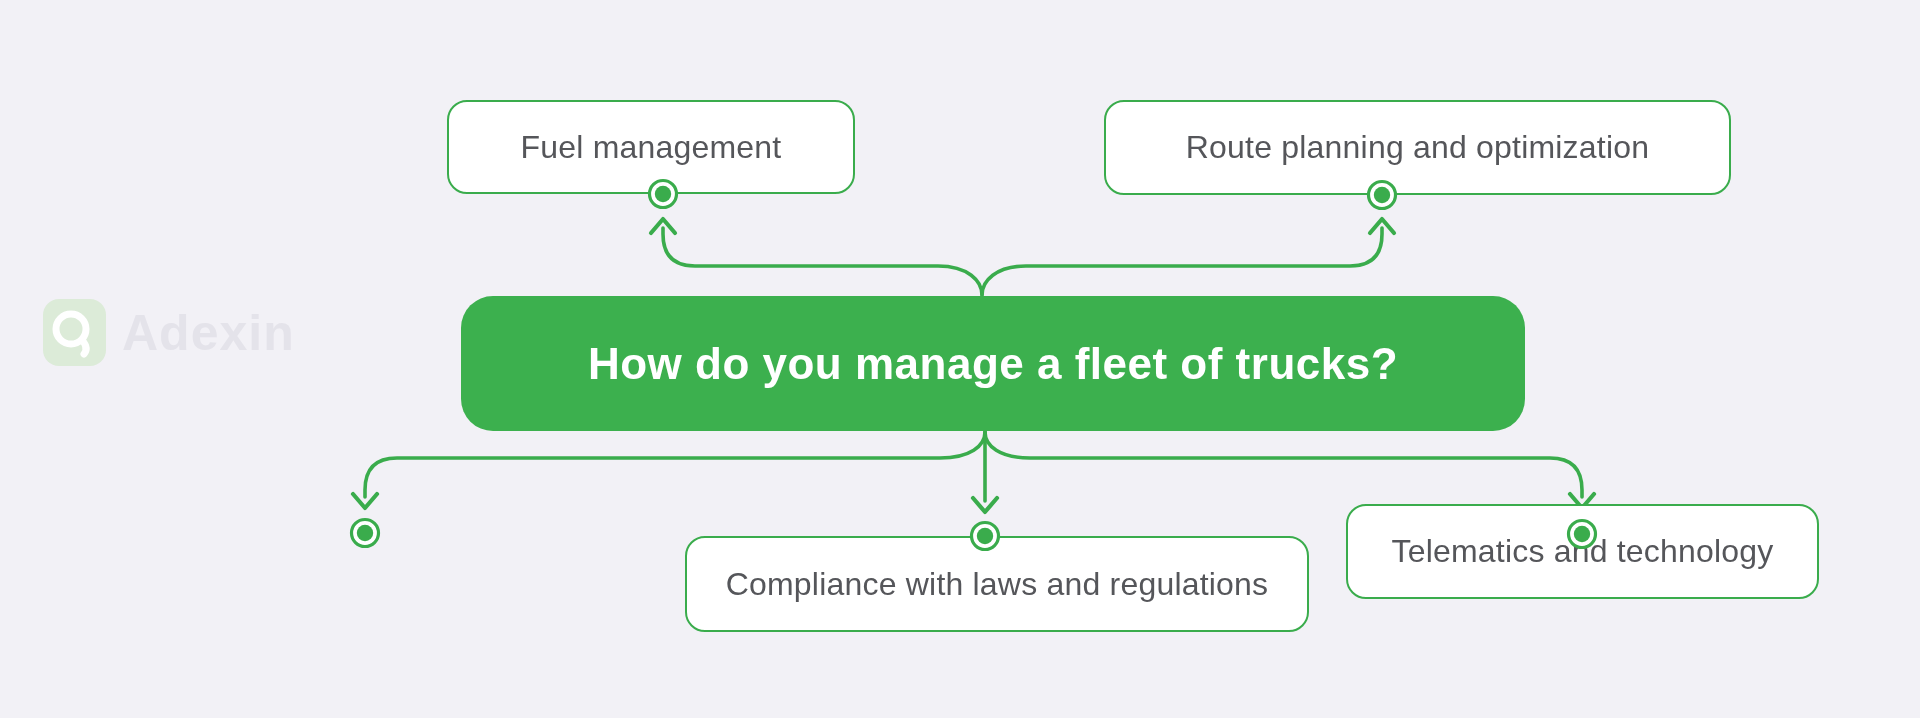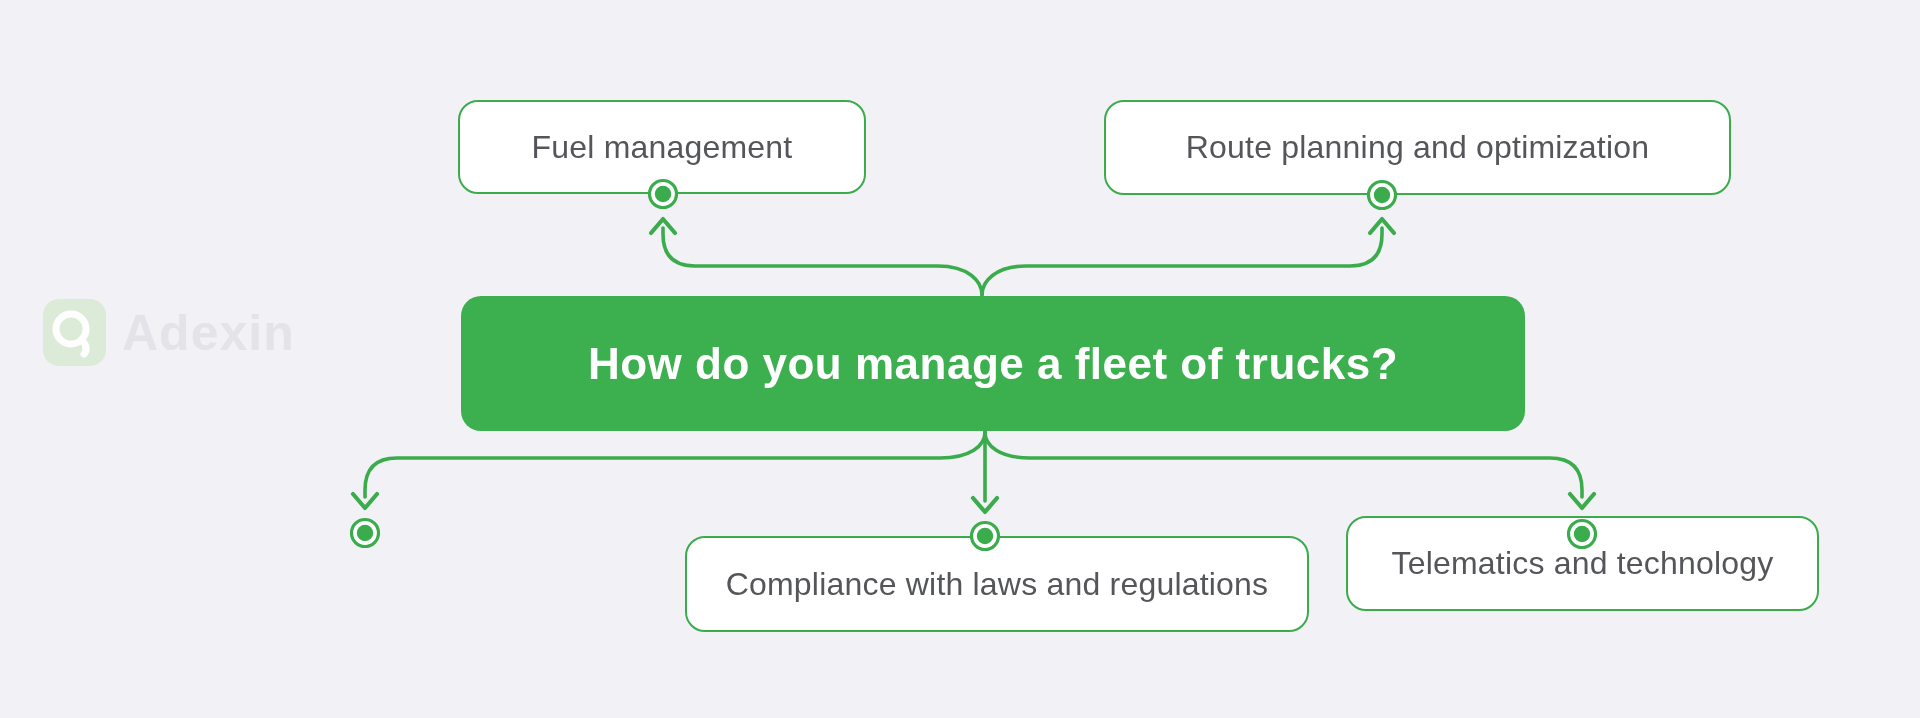--- a/index.html
+++ b/index.html
@@ -33,30 +33,30 @@
     background:var(--node_fill);
     border:2px solid var(--green);
     border-radius:20px;
     display:flex;align-items:center;justify-content:center;
     color:var(--node_text);
     font-size:32px;
     letter-spacing:0.2px;
     text-align:center;
     z-index:2;
   }
-  .node-fuel       {left:458px;  top:100px; width:408px; height:94px;}
+  .node-fuel       {left:447px;  top:100px; width:408px; height:94px;}
   .node-route      {left:1104px; top:100px; width:627px; height:95px;}
   .node-driver     {left:110px;  top:533px; width:510px; height:98px;}
   .node-compliance {left:685px;  top:536px; width:624px; height:96px;}
-  .node-telematics {left:1346px; top:516px; width:473px; height:95px;}
+  .node-telematics {left:1346px; top:504px; width:473px; height:95px;}
   .center-node{
     position:absolute;
     left:461px; top:296px; width:1064px; height:135px;
     background:var(--center_fill);
-    border-radius:20px;
+    border-radius:32px;
     display:flex;align-items:center;justify-content:center;
     color:var(--center_text);
     font-size:44px;font-weight:bold;
     letter-spacing:0.5px;
     text-align:center;
     z-index:2;
   }
   .dot-layer{z-index:3;position:absolute;left:0;top:0;}
   .watermark{
     position:absolute;left:43px;top:299px;

